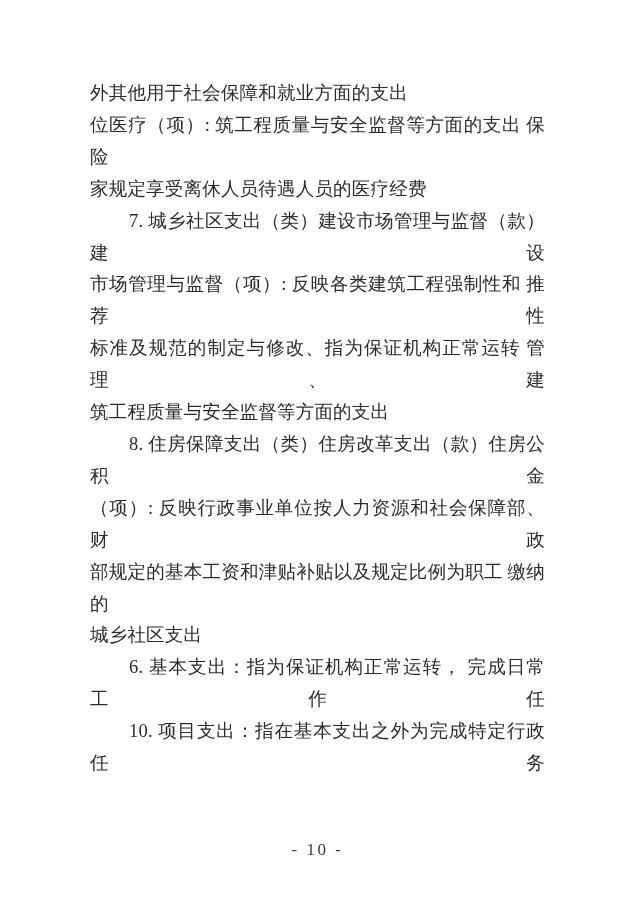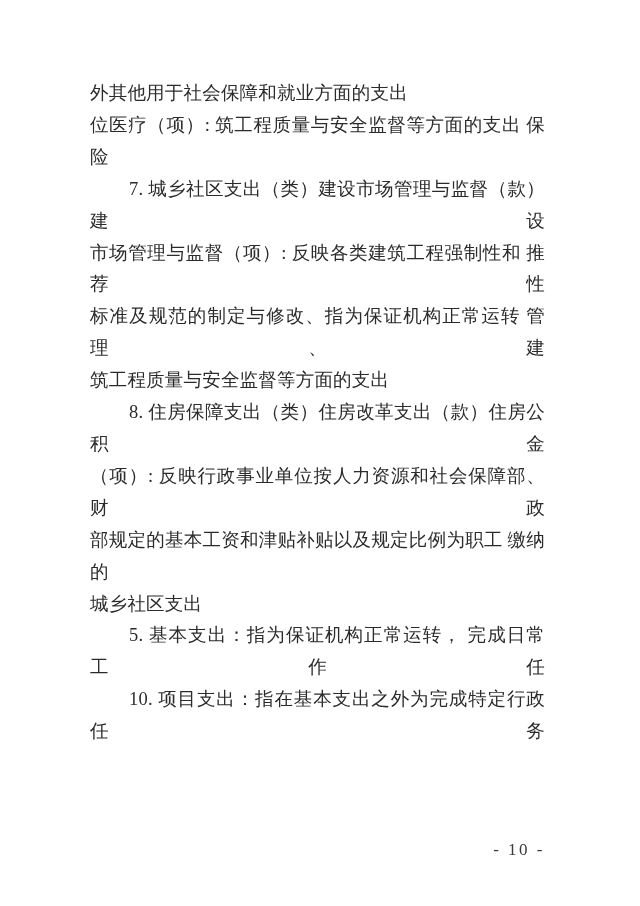--- a/index.html
+++ b/index.html
@@ -36,40 +36,41 @@
     text-justify: inter-character;
   }
   .ln.indent {
     text-indent: 39px;
   }
   .page-footer {
     position: absolute;
     left: 90px;
     top: 840px;
     width: 455px;
-    text-align: right;
+    text-align: center;
     color: #3a3a3a;
     font-size: 17px;
     letter-spacing: 2.5px;
     white-space: pre;
   }
 </style>
 </head>
 <body>
 
 <div class="page">
   <div class="text-block">
     <div class="ln">外其他用于社会保障和就业方面的支出</div>
     <div class="ln fill">位医疗（项）: 筑工程质量与安全监督等方面的支出 保险</div>
+    <div class="ln">家规定享受离休人员待遇人员的医疗经费</div>
     <div class="ln indent fill">7. 城乡社区支出（类）建设市场管理与监督（款） 建设</div>
     <div class="ln fill">市场管理与监督（项）: 反映各类建筑工程强制性和 推荐性</div>
     <div class="ln fill">标准及规范的制定与修改、指为保证机构正常运转 管理、建</div>
     <div class="ln">筑工程质量与安全监督等方面的支出</div>
     <div class="ln indent fill">8. 住房保障支出（类）住房改革支出（款）住房公积 金</div>
     <div class="ln fill">（项）: 反映行政事业单位按人力资源和社会保障部、 财政</div>
     <div class="ln fill">部规定的基本工资和津贴补贴以及规定比例为职工 缴纳的</div>
     <div class="ln">城乡社区支出</div>
-    <div class="ln indent fill">5. 基本支出：指为保证机构正常运转， 完成日常工作任</div>
+    <div class="ln indent fill">6. 基本支出：指为保证机构正常运转， 完成日常工作任</div>
     <div class="ln indent fill">10. 项目支出：指在基本支出之外为完成特定行政任务</div>
 
   </div>
   <div class="page-footer">- 10 -</div>
 </div>
 
 </body></html>

